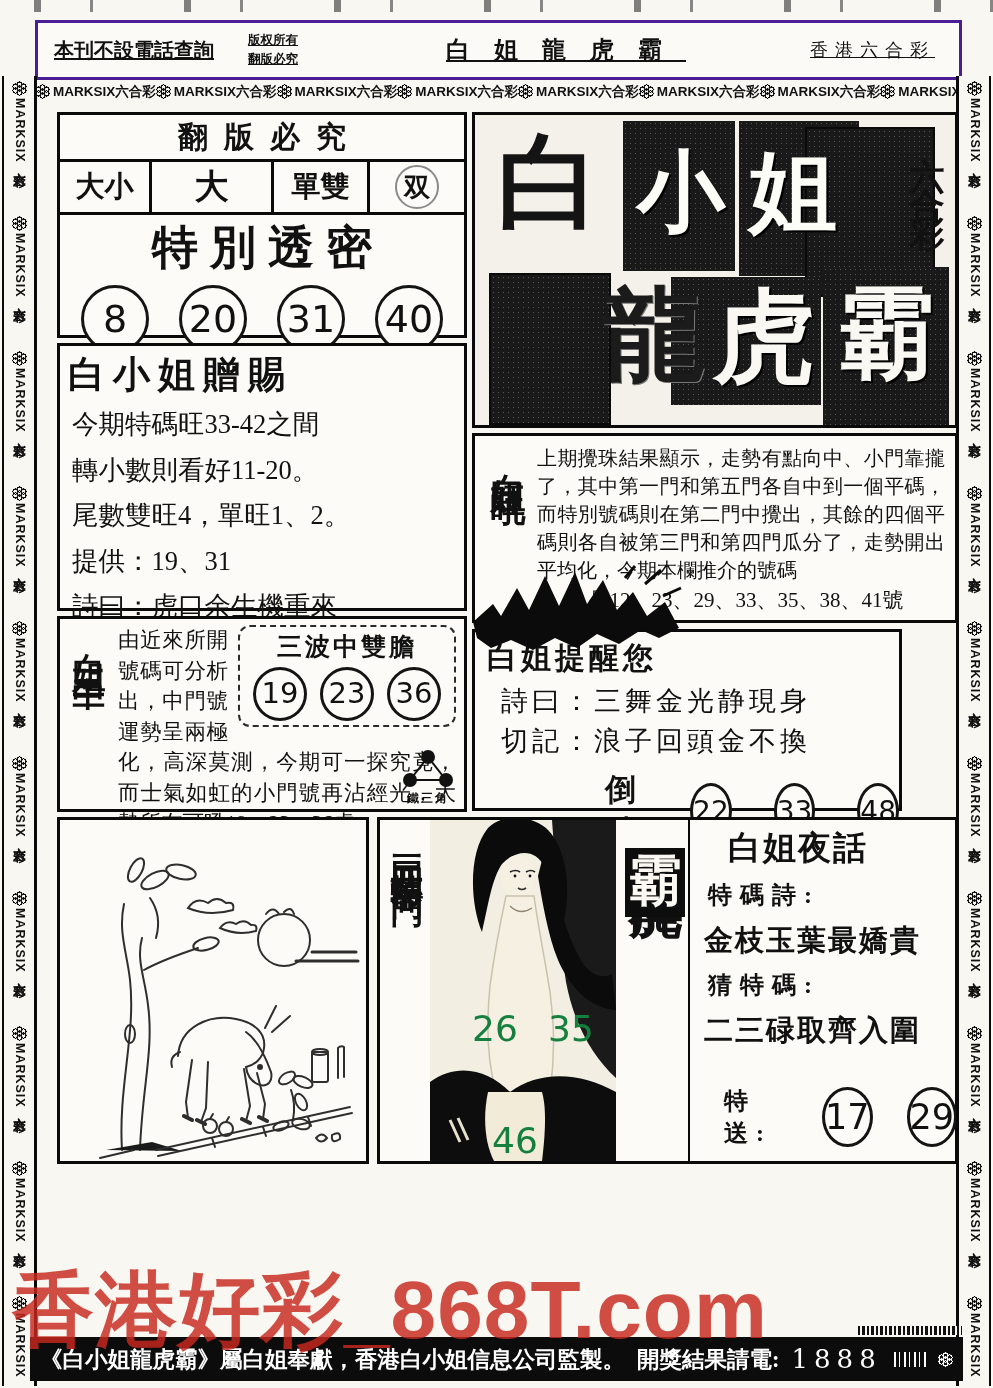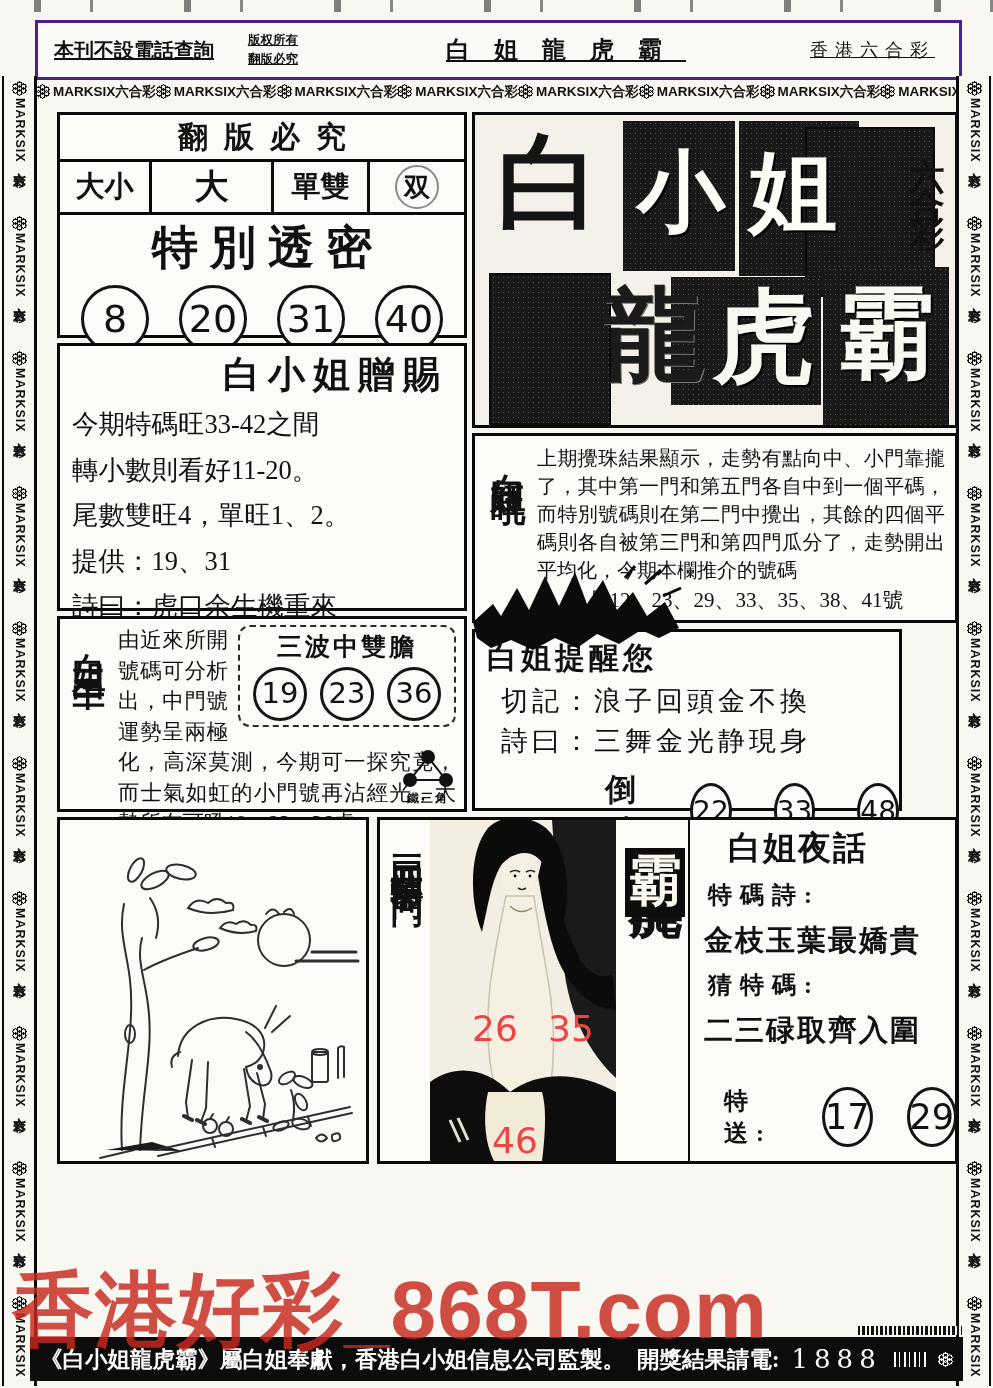--- a/index.html
+++ b/index.html
@@ -64,22 +64,22 @@
   .sp-secret{height:66px;display:flex;align-items:center;justify-content:center;font-size:46px;
     font-weight:900;letter-spacing:12px;font-family:"Liberation Serif",serif;text-indent:12px;}
   .circ{display:inline-flex;align-items:center;justify-content:center;border:3px solid #141414;
     border-radius:50%;font-family:"DejaVu Sans",sans-serif;background:#fcfbf7;}
   .c62{width:62px;height:62px;font-size:38px;}
   .c48{width:48px;height:48px;font-size:29px;}
   .c50{width:50px;height:50px;font-size:28px;}
   .c54{width:54px;height:54px;font-size:35px;}
   .row-circ{display:flex;justify-content:center;gap:30px;margin-top:4px;}
   
-  .gift-title{text-align:right;font-size:37px;font-weight:900;letter-spacing:8px;
-    font-family:"Liberation Serif",serif;margin:4px 16px 2px;}
+  .gift-title{text-align:left;font-size:37px;font-weight:900;letter-spacing:8px;
+    font-family:"Liberation Serif",serif;margin:4px 8px 2px;}
   .gift-lines{padding:0 12px;font-family:"Liberation Serif",serif;font-size:26.5px;line-height:1.72;}
   
   .vhead{writing-mode:vertical-rl;text-orientation:upright;font-family:"Liberation Serif",serif;font-weight:900;}
   .three-title{position:absolute;left:6px;top:8px;bottom:4px;font-size:33px;letter-spacing:8px;}
   .three-body{margin-left:54px;padding:6px 8px 4px 4px;font-family:"Liberation Serif",serif;
     font-size:21.5px;line-height:1.42;text-align:justify;}
   .inset{float:right;width:214px;height:98px;border:2.5px dashed #2b2b2b;border-radius:12px;
     margin:0 0 4px 10px;text-align:center;background:#fcfbf7;}
   .inset-title{font-size:25px;font-weight:900;font-family:"Liberation Serif",serif;letter-spacing:3px;margin-top:2px;}
   .inset-nums{display:flex;justify-content:center;gap:13px;margin-top:2px;}
@@ -97,21 +97,21 @@
   .roar-nums{margin-left:62px;font-family:"Liberation Serif",serif;font-size:21px;text-align:center;margin-top:2px;}
   .starburst{position:absolute;left:-8px;bottom:-36px;z-index:6;}
   
   .rem-title{font-size:30px;font-weight:900;font-family:"Liberation Serif",serif;letter-spacing:4px;margin:6px 0 2px 12px;}
   .rem-line{font-family:"Liberation Serif",serif;font-size:27px;letter-spacing:4px;margin:4px 0 0 26px;white-space:nowrap;}
   .rem-row{display:flex;align-items:center;gap:42px;margin:10px 0 0 130px;}
   .rem-paste{font-size:31px;font-weight:900;font-family:"Liberation Serif",serif;}
   
   .bd-phrase{position:absolute;left:4px;top:8px;font-size:33px;letter-spacing:7px;}
   .bd-photo{position:absolute;left:50px;top:0;width:186px;height:341px;}
-  .bd-num{position:absolute;color:#ef4444;font-family:"DejaVu Sans",sans-serif;font-size:36px;z-index:4;}
+  .bd-num{position:absolute;color:#15803d;font-family:"DejaVu Sans",sans-serif;font-size:36px;z-index:4;}
   .bd-mast{position:absolute;left:244px;top:4px;width:62px;text-align:center;
     font-family:"Liberation Serif",serif;font-weight:900;font-size:54px;line-height:1.16;}
   .bd-mast-last{display:inline-block;background:#0d0d0d;color:#faf8f1;padding:2px 3px 4px;}
   .night{position:absolute;left:308px;top:0;right:0;bottom:0;border-left:2px solid #0a0a0a;padding:4px 8px;}
   .night-title{font-size:33px;font-weight:900;font-family:"Liberation Serif",serif;letter-spacing:2px;margin:2px 0 8px 30px;}
   .night-label{font-size:24px;font-weight:900;font-family:"Liberation Serif",serif;letter-spacing:8px;margin:8px 0 2px 10px;}
   .night-poem{font-size:29px;font-weight:700;font-family:"Liberation Serif",serif;letter-spacing:2px;margin:10px 0 6px 6px;white-space:nowrap;}
   .night-send{display:flex;align-items:center;gap:34px;margin:18px 0 0 10px;}
   
   #watermark{position:absolute;left:12px;top:1256px;font-size:82px;font-weight:bold;
@@ -393,22 +393,22 @@
     <div class="roar-body">上期攪珠結果顯示，走勢有點向中、小門靠攏了，其中第一門和第五門各自中到一個平碼，而特別號碼則在第二門中攪出，其餘的四個平碼則各自被第三門和第四門瓜分了，走勢開出平均化，今期本欄推介的號碼</div>
     <div class="roar-nums">是12、23、29、33、35、38、41號</div>
     <svg class="starburst" width="216" height="92" viewBox="0 0 216 92">
       <polygon points="6,58 26,40 34,52 50,24 62,46 78,12 92,42 108,8 120,40 136,16 150,46 166,28 180,52 198,38 212,64 192,74 174,66 152,80 130,70 110,84 88,74 66,86 44,76 24,84 10,74" fill="#0b0b0b"></polygon>
       <path d="M178,20 L194,6 M196,32 L214,24 M158,14 L168,2" stroke="#0b0b0b" stroke-width="3" fill="none"></path>
     </svg>
   </div>
 
   <div class="box" style="left:472px;top:629px;width:430px;height:182px;">
     <div class="rem-title">白姐提醒您</div>
+    <div class="rem-line"><span>詩曰：</span><span>三舞金光静現身</span></div>
     <div class="rem-line"><span>切記：</span><span>浪子回頭金不換</span></div>
-    <div class="rem-line"><span>詩曰：</span><span>三舞金光静現身</span></div>
     <div class="rem-row">
       <span class="rem-paste">倒貼:</span>
       <span class="circ c50">22</span>
       <span class="circ c50">33</span>
       <span class="circ c50">48</span>
     </div>
   </div>
 
   <div class="box" style="left:377px;top:817px;width:581px;height:347px;">
     <div class="vhead bd-phrase">三回四轉不同門</div>

